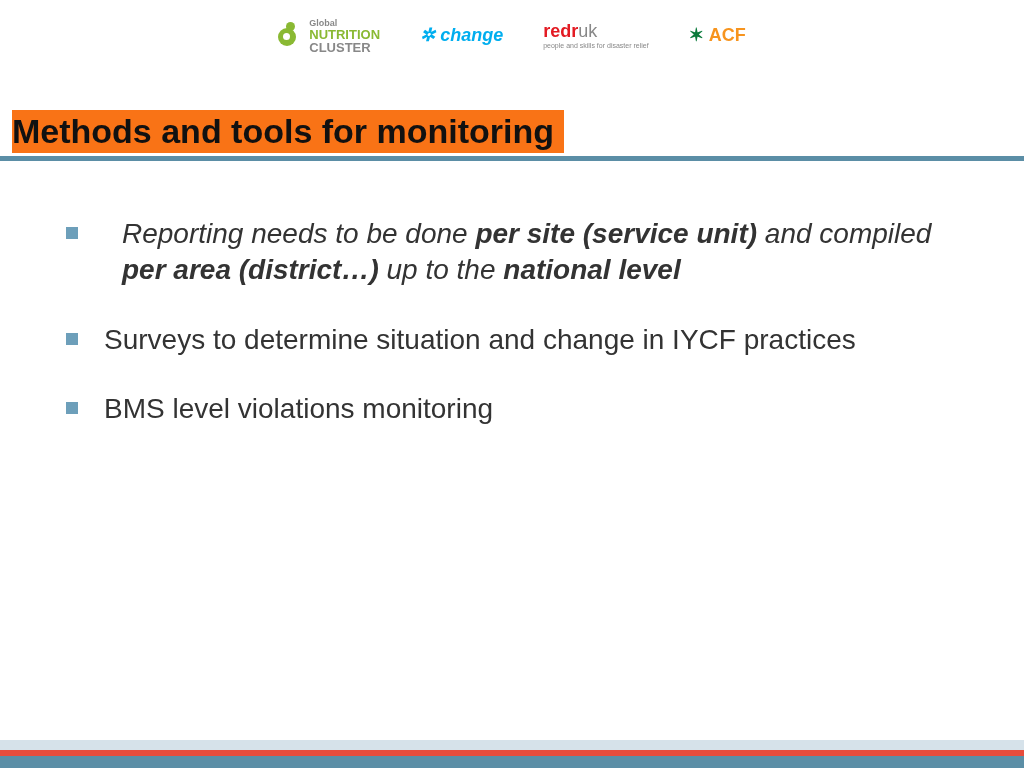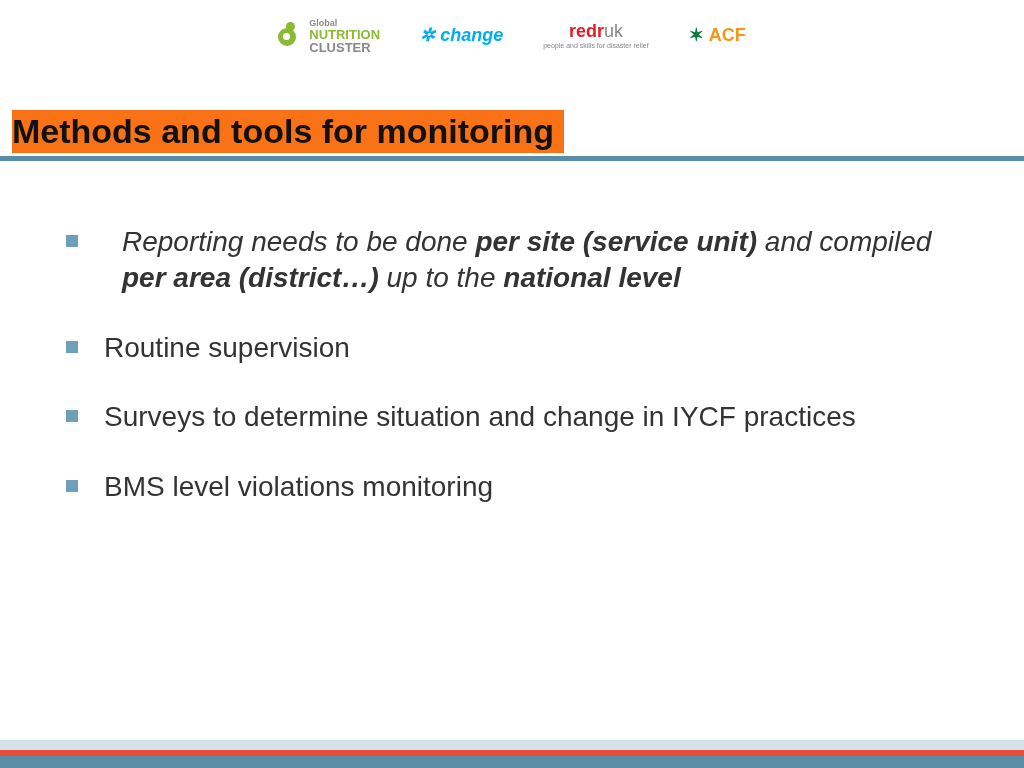--- a/index.html
+++ b/index.html
@@ -21,21 +21,21 @@
   }
   .logo {
     display: flex;
     align-items: center;
     gap: 5px;
     font-size: 11px;
   }
   .logo-gnc { color: #8ab933; font-weight: bold; }
   .logo-gnc .sub { display: inline-block; vertical-align: middle; line-height: 1; }
   .logo-unicef { color: #00aeef; font-weight: bold; font-style: italic; font-size: 18px; }
-  .logo-redr { font-size: 18px; text-align: center; }
+  .logo-redr { font-size: 18px; }
   .logo-redr .r1 { color: #e31b23; font-weight: bold; }
   .logo-redr .r2 { color: #888; }
   .logo-redr .sub { font-size: 7px; color: #888; display: block; line-height: 1; }
   .logo-acf { color: #f7941e; font-weight: bold; font-size: 18px; }
   .logo-acf .star { color: #0a7a3b; }
   .divider-rule {
     height: 5px;
     background: #5b8ea6;
     position: absolute;
     left: 0; right: 0;
@@ -66,21 +66,21 @@
   ul.bullets > li { position: relative; padding-left: 38px; margin-bottom: 34px; }
   ul.bullets > li::before {
     content: "";
     position: absolute;
     left: 0; top: 11px;
     width: 12px; height: 12px;
     background: #6d9fba;
   }
   .subtext {
     font-style: italic;
-    margin-top: 12px;
+    margin-top: 4px;
     padding-left: 18px;
   }
   .subtext b { font-weight: bold; }
   .footer-band {
     position: absolute;
     left: 0; right: 0; bottom: 0;
     height: 28px;
   }
   .footer-band .bar1 { height: 10px; background: #d6e2ea; }
   .footer-band .bar2 { height: 6px; background: #e74c3c; }
@@ -131,23 +131,20 @@
 </div>
 
 <div class="content">
   <ul class="bullets">
     <li>
       <div class="subtext">
         <span>Reporting needs to be done </span><b>per site (service unit) </b><span>and compiled </span><b>per area (district…) </b><span>up to the </span><b>national level</b>
       </div>
     </li>
     <li>
-      <span>Routine supervision</span>
-    </li>
-    <li>
       <span>Surveys to determine situation and change in IYCF practices</span>
     </li>
     <li>
       <span>BMS level violations monitoring</span>
     </li>
   </ul>
 </div>
 
 <div class="footer-band">
   <div class="bar1"></div>

